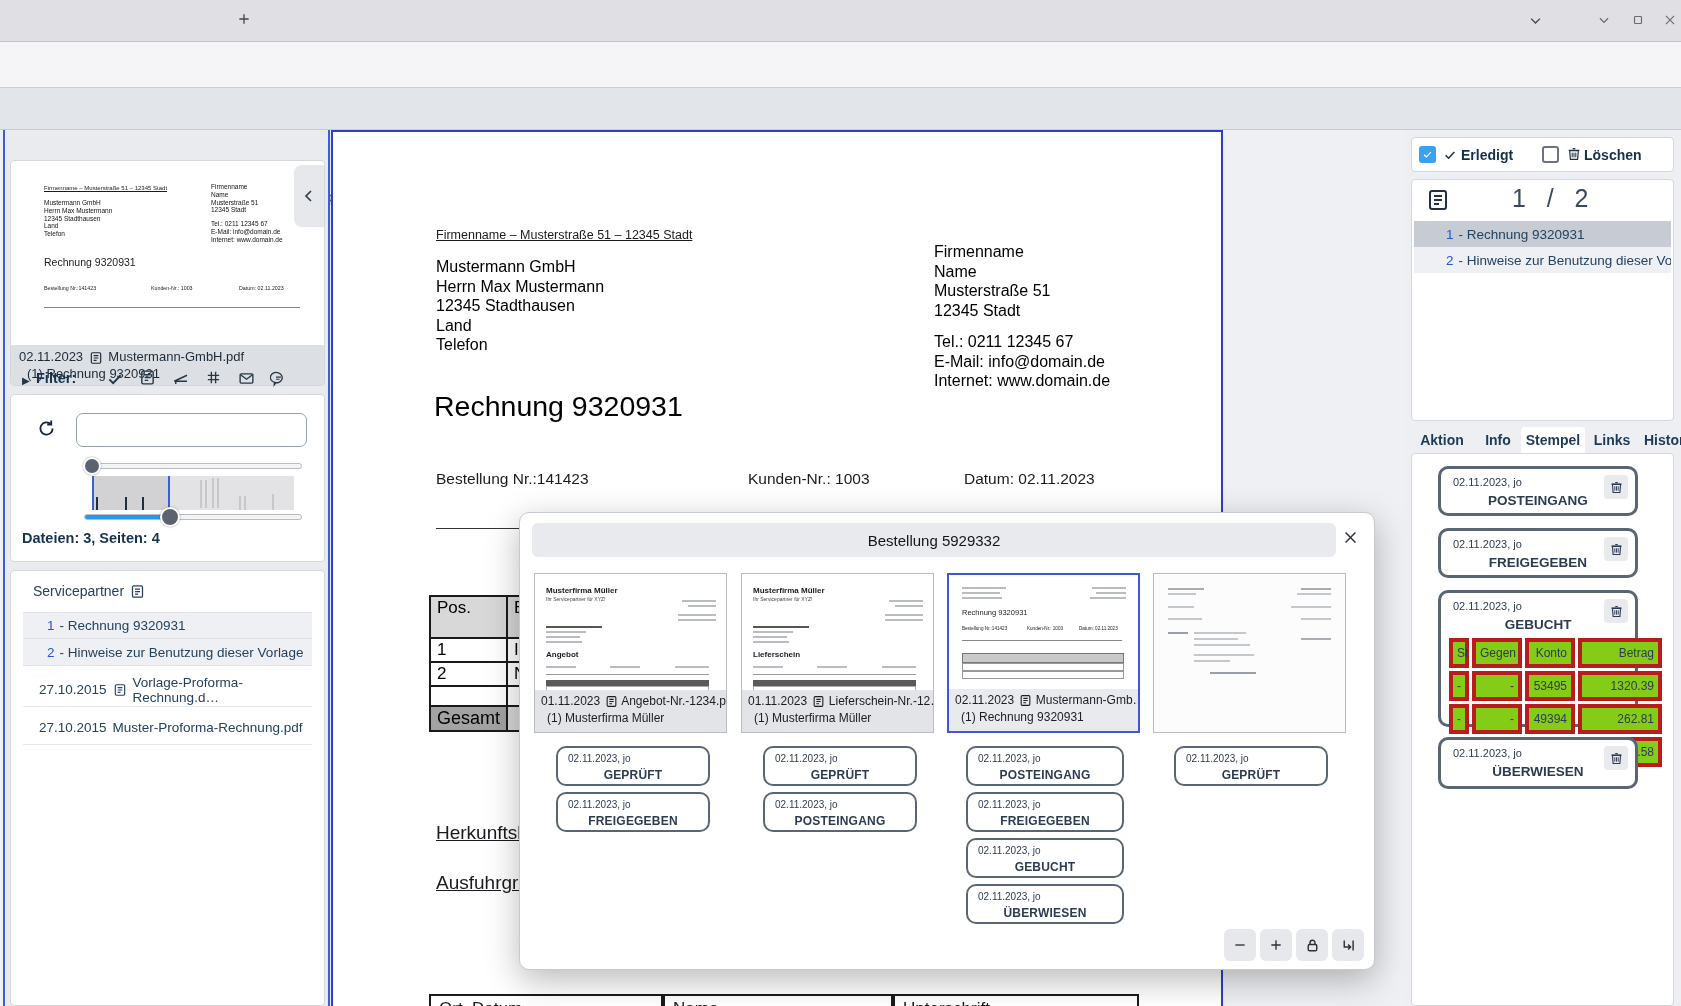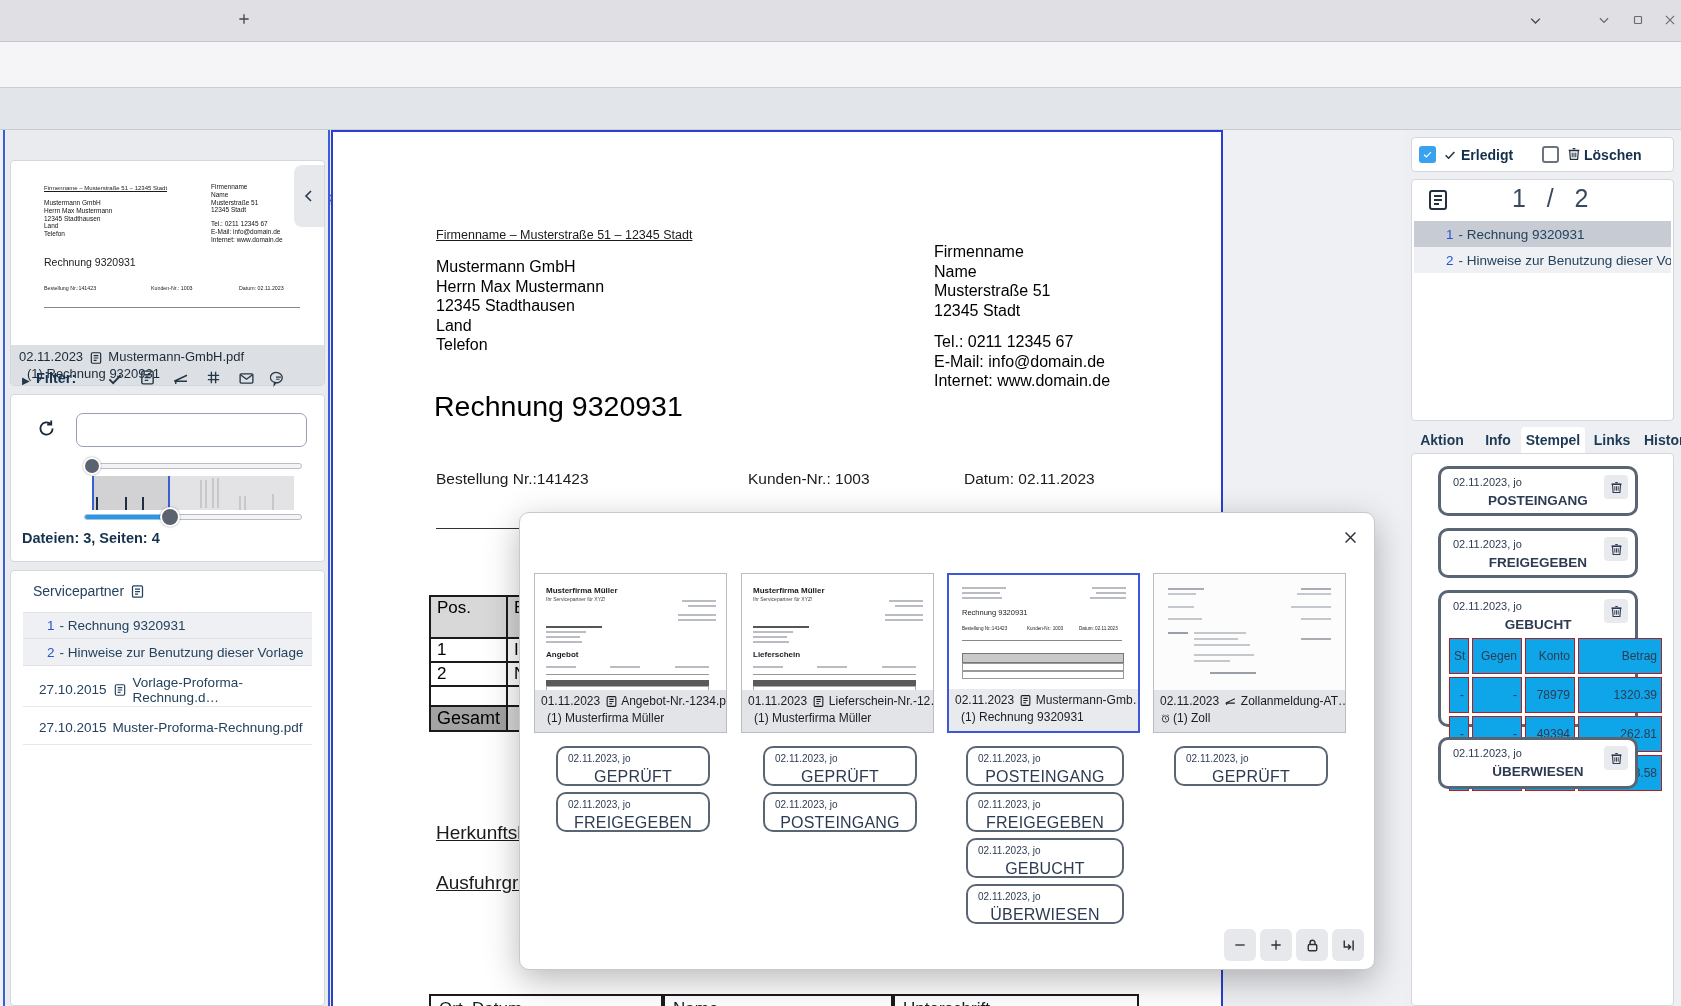--- a/index.html
+++ b/index.html
@@ -56,32 +56,32 @@
 
 .modal{position:absolute;left:519px;top:512px;width:856px;height:458px;background:#fff;border:1px solid #c6c9ce;border-radius:10px;
   box-shadow:0 10px 34px rgba(0,0,0,.28)}
 .mhead{position:absolute;left:12px;top:10px;width:804px;height:34px;background:#e8eaee;border-radius:6px;
   display:flex;align-items:center;justify-content:center;font-size:15px;color:#15141a}
 .mcard{position:absolute;top:60px;width:193px;height:160px;background:#fff;border:1px solid #b9bcc1;overflow:hidden}
 .mcard.sel{border:2px solid #3e57d8}
 .mcapt{position:absolute;left:0;right:0;bottom:0;height:42px;background:#e2e4e8;padding:3px 6px;font-size:12px;line-height:17px;color:#1c1c22;white-space:nowrap;overflow:hidden}
 .stamp{position:absolute;border:2.5px solid #5a6574;border-radius:10px;background:#fff;color:#2d3b52}
 .stamp .meta{position:absolute;left:10px;top:5px;font-size:10px}
-.stamp .lbl{position:absolute;left:0;right:0;top:20px;text-align:center;font-weight:normal;font-size:16px;letter-spacing:.2px}
+.stamp .lbl{position:absolute;left:0;right:0;top:20px;text-align:center;font-weight:bold;font-size:12px;letter-spacing:.2px}
 .mbtn{position:absolute;top:416px;width:32px;height:32px;background:#e6e8eb;border:none;border-radius:6px;color:#2b2f36;display:flex;align-items:center;justify-content:center}
 
 .rpanel{position:absolute;left:1404px;top:130px;width:277px;height:876px;background:#edeff2}
 .rtab{position:absolute;top:427px;height:26px;display:flex;align-items:center;justify-content:center;font-size:14px;font-weight:bold;color:#1d3a56;background:none;border:none;font-family:inherit}
 .rtab.active{background:#fff;border-radius:4px 4px 0 0}
 .rstamp{position:absolute;left:1438px;width:200px;border:3px solid #5a6574;border-radius:10px;background:#fff;color:#2d3b52}
 .rstamp .meta{position:absolute;left:12px;top:7px;font-size:11px}
 .rstamp .lbl{position:absolute;left:0;right:0;top:24px;text-align:center;font-weight:bold;font-size:13.5px}
 .trashbtn{position:absolute;right:7px;top:6px;width:24px;height:24px;background:#e9eaed;border:none;border-radius:4px;color:#2d3b52;display:flex;align-items:center;justify-content:center}
 .bk{display:grid;position:absolute;left:8px;top:45px;grid-template-columns:20px 50px 50px 84px;gap:3px;font-size:12px}
-.bk span{border:1px solid #b91c1c;background:#0ea5e9;padding:10px 4px;text-align:right;white-space:nowrap}
+.bk span{border:4px solid #b91c1c;background:#84cc16;padding:4px 4px;text-align:right;white-space:nowrap}
 .cb{position:absolute;width:17px;height:17px;border-radius:3px}
 .mini6{font-size:6.5px;line-height:7.8px;color:#111;position:absolute}
 </style>
 </head>
 <body>
 
 <svg width="0" height="0" style="position:absolute">
 <defs>
 <symbol id="i-doc" viewBox="0 0 24 24">
         <rect x="4" y="3" width="16" height="18" rx="2" fill="none" stroke="currentColor" stroke-width="2"></rect>
@@ -584,21 +584,21 @@
         </svg>
       </button>
     <span class="lbl">GEBUCHT</span>
     <div class="bk">
       <span style="text-align:center">St</span>
         <span>Gegen</span>
         <span>Konto</span>
         <span>Betrag</span>
       <span>-</span>
         <span>-</span>
-        <span>78979</span>
+        <span>53495</span>
         <span>1320.39</span>
       <span>-</span>
         <span>-</span>
         <span>49394</span>
         <span>262.81</span>
       <span>-</span>
         <span>-</span>
         <span>Summe</span>
         <span>1148.58</span>
     </div>
@@ -607,20 +607,21 @@
     <span class="meta">02.11.2023, jo</span>
     <button class="trashbtn">
         <svg class="ic" width="15" height="15">
           <use href="#i-trash"></use>
         </svg>
       </button>
     <span class="lbl">ÜBERWIESEN</span>
   </div>
 
   <div class="modal">
+    <div class="mhead">Bestellung 5929332</div>
     <button class="chromebtn abs" style="left:822px;top:16px;color:#2a2d33">
         <svg class="ic" width="17" height="17">
           <use href="#i-x"></use>
         </svg>
       </button>
 
     <div class="mcard" style="left:14px">
       <span class="abs" style="left:11px;top:12px;font-size:8px;font-weight:bold">Musterfirma Müller</span>
       <span class="abs" style="left:11px;top:22px;font-size:5px;color:#444">Ihr Servicepartner für XYZ!</span>
       <div class="minibar" style="right:10px;top:26px;width:34px"></div>
@@ -711,32 +712,20 @@
       <div class="minibar" style="left:14px;top:44px;width:34px;background:#c4c7cc"></div>
         <div class="minibar" style="right:14px;top:44px;width:30px;background:#c4c7cc"></div>
       <div class="minibar" style="left:14px;top:58px;width:20px;background:#9aa0a8"></div>
       <div class="minibar" style="left:40px;top:58px;width:52px;background:#c4c7cc"></div>
       <div class="minibar" style="left:40px;top:64px;width:44px;background:#c4c7cc"></div>
       <div class="minibar" style="left:40px;top:70px;width:56px;background:#c4c7cc"></div>
       <div class="minibar" style="right:14px;top:64px;width:30px;background:#a9adb3"></div>
       <div class="minibar" style="left:40px;top:80px;width:60px;background:#c4c7cc"></div>
       <div class="minibar" style="left:40px;top:86px;width:36px;background:#c4c7cc"></div>
       <div class="minibar" style="left:56px;top:98px;width:46px;background:#9aa0a8"></div>
-      <div class="mcapt">
-        <span>02.11.2023</span>
-        <svg class="ic" width="13" height="13" style="margin:0 1px">
-            <use href="#i-scan"></use>
-          </svg>
-        <span>Zollanmeldung-AT…</span>
-        <div style="padding-left:0">
-          <svg class="ic" width="11" height="11" style="margin-right:2px">
-              <use href="#i-alarm"></use>
-            </svg><span>(1) Zoll</span>
-        </div>
-      </div>
     </div>
 
     <div class="stamp" style="left:36px;top:233px;width:154px;height:40px">
       <span class="meta">02.11.2023, jo</span>
       <span class="lbl">GEPRÜFT</span>
     </div>
     <div class="stamp" style="left:36px;top:279px;width:154px;height:40px">
       <span class="meta">02.11.2023, jo</span>
       <span class="lbl">FREIGEGEBEN</span>
     </div>

